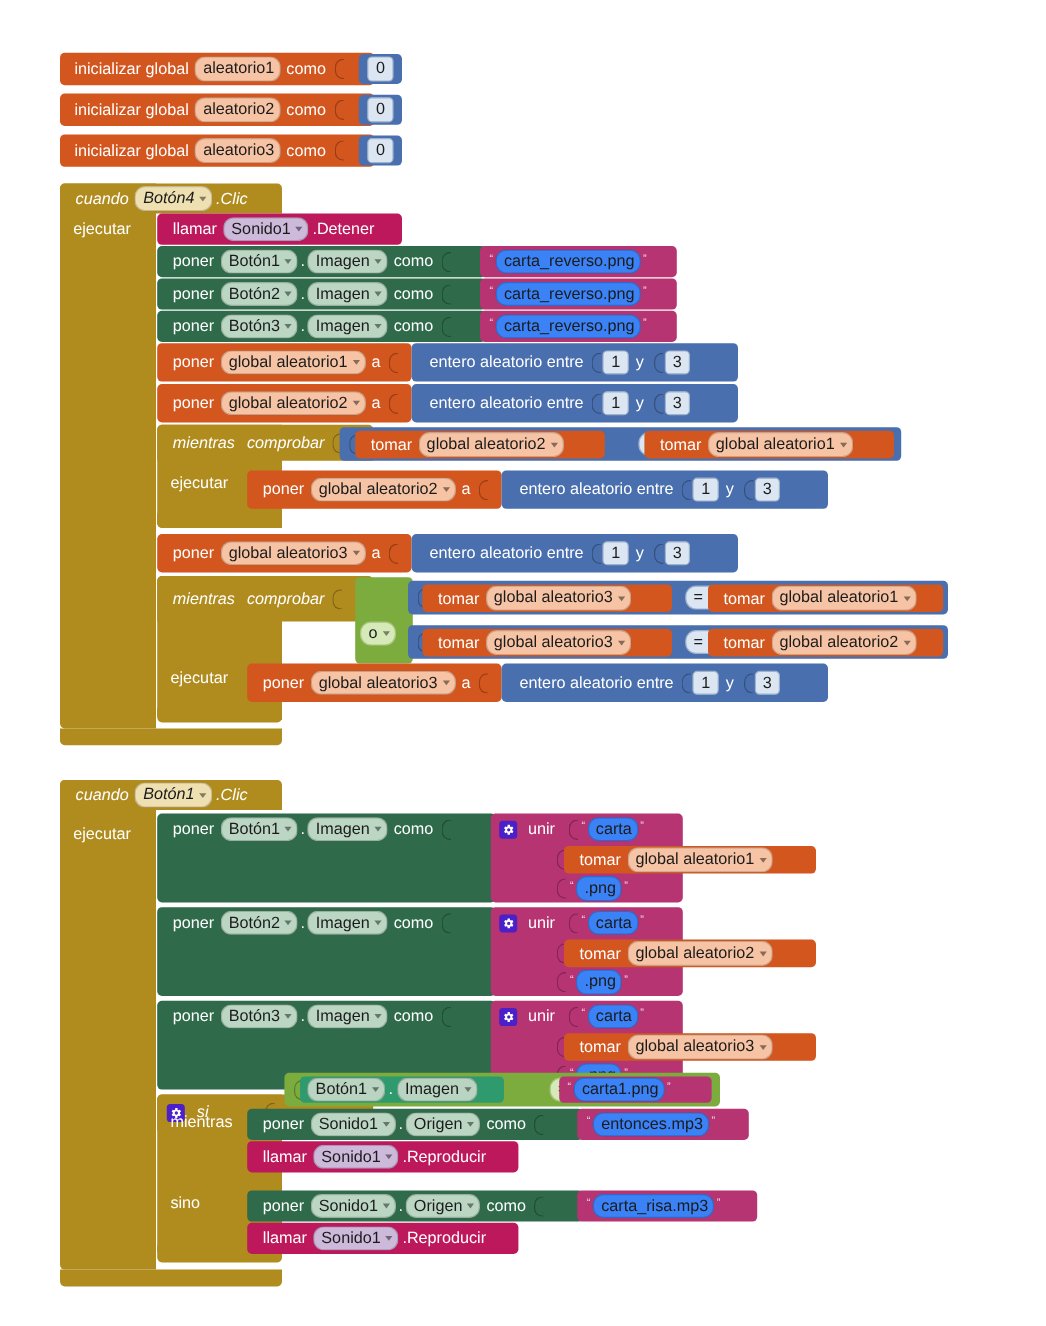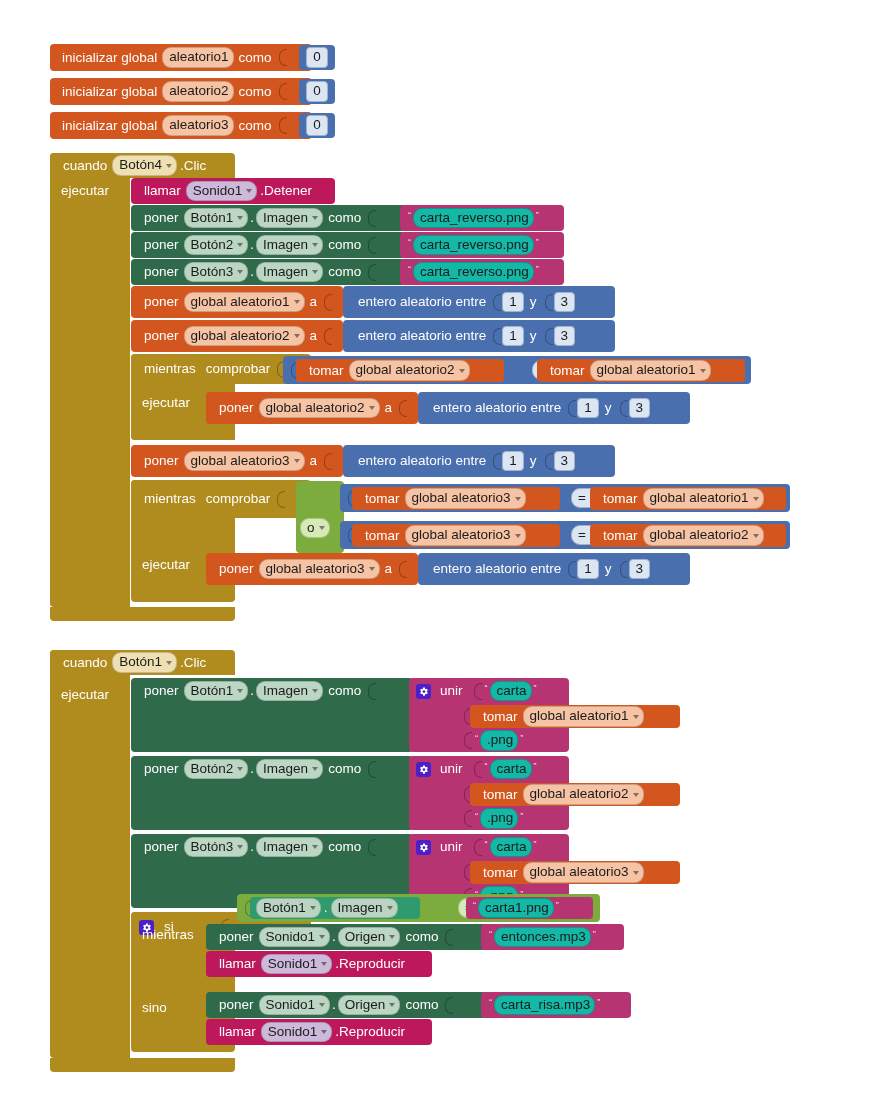--- a/index.html
+++ b/index.html
@@ -31,21 +31,21 @@
     border-top:4.5px solid rgba(0,0,0,.45);
     position:relative;top:1px;
   }
   
   .f-gold{background:#efe0b2;justify-content:flex-end;}
   .f-green{background:#bcd6c4;}
   .f-grn2{background:#b9d5c2;}
   .f-purple{background:#cdb9da;}
   .f-orange{background:#f6c3a4;justify-content:center;}
   .f-blue{background:#dce6f2;border:1px solid #9fb2cc;border-radius:4px;padding:1px 6px 2px;}
-  .f-pink{background:#14b8a6;}
+  .f-pink{background:#3b82f6;}
   .f-eq{background:#dce6f2;border:1px solid #9fb2cc;border-radius:9px;padding:1px 4px 2px 6px;}
   .f-eqg{background:#d6e9b8;border:1px solid #a9c77f;border-radius:9px;padding:1px 4px 2px 6px;}
 
   
   .q{font-size:9px;color:#f4d8e5;padding:0 2px;position:relative;top:-3px;}
 
   
   .gear{
     width:15px;height:15px;border-radius:3px;background:#4b20c8;
     display:inline-flex;align-items:center;justify-content:center;
@@ -55,21 +55,21 @@
   
   .sock{
     display:inline-block;width:7px;height:15px;margin:0 1px 0 2px;
     border-radius:7px 0 0 7px;
     border:1px solid rgba(0,0,0,.28);border-right:none;
     background:transparent;flex:0 0 auto;
   }
 
   
   .c-var{background:#d2561e;}
-  .c-ctrl{background:#b08b1e;}           
+  .c-ctrl{background:#b08b1e;font-style:italic;}           
   .c-comp{background:#2f6a4a;}           
   .c-call{background:#be185d;}           
   .c-txt{background:#b53471;}            
   .c-math{background:#4a6fae;}           
   .c-logic{background:#7cab3e;}
 </style>
 </head>
 <body>
 
 <div class="canvas">
@@ -643,21 +643,21 @@
       <span class="sock" style="margin-left:42px;"></span>
     </div>
   </div>
   <div class="blk c-ctrl" style="left:131px;top:1038px;width:104px;height:14px;border-radius:0 0 4px 4px;"></div>
   <div class="blk" style="left:137px;top:924px;width:78px;height:22px;background:transparent;">
     <div class="row" style="height:22px;">
         <span class="lbl">mientras</span>
       </div>
   </div>
   <div class="blk" style="left:137px;top:992px;width:60px;height:22px;background:transparent;">
-    <div class="row" style="height:22px;align-items:flex-end;">
+    <div class="row" style="height:22px;">
         <span class="lbl">sino</span>
       </div>
   </div>
 
   <div class="blk c-logic" style="left:237px;top:894px;width:363px;height:28px;">
     <div class="row" style="height:28px;padding-left:6px;">
       <span class="sock"></span>
       <span style="display:inline-block;width:204px;"></span>
       <span class="fld f-eqg">
           <span>=</span>

